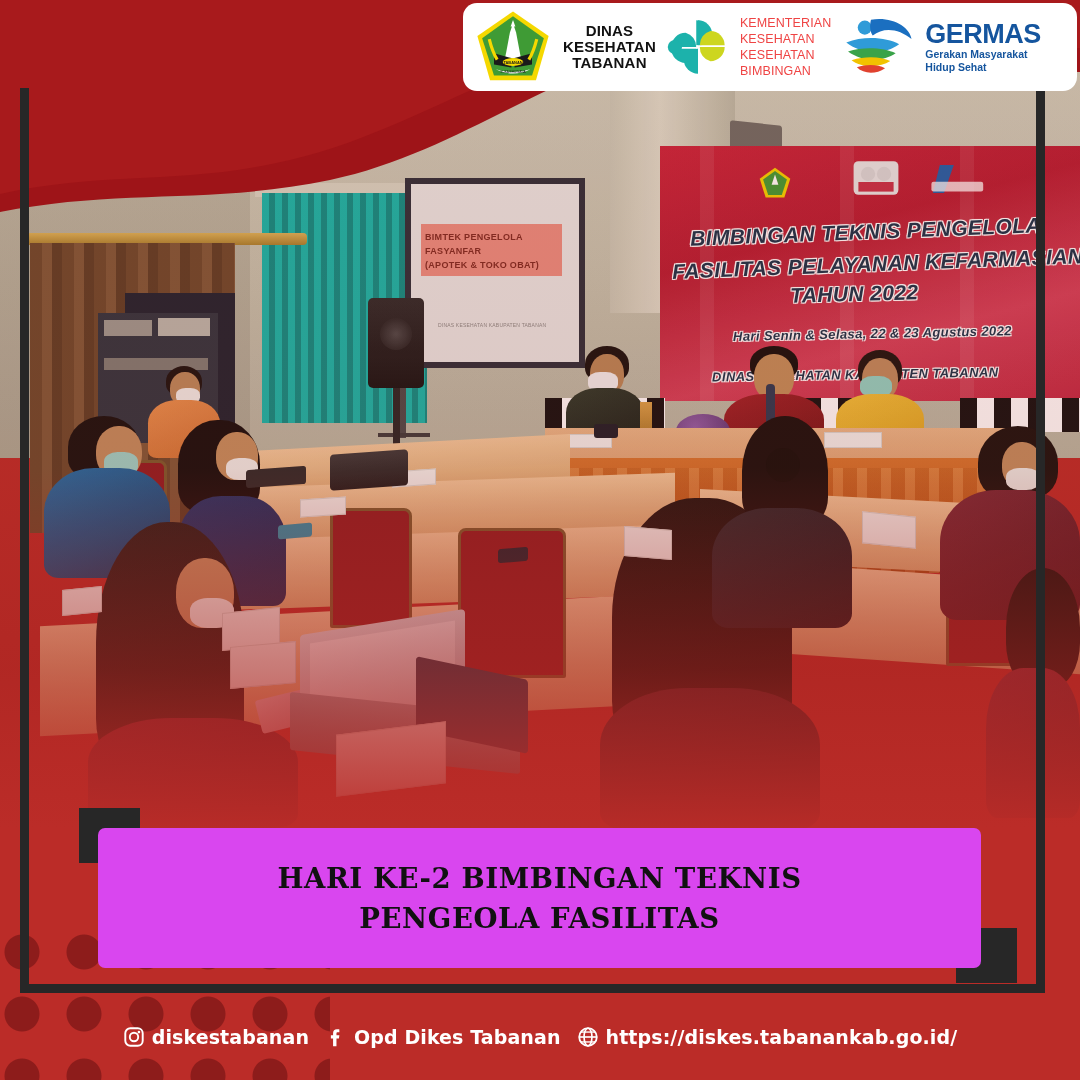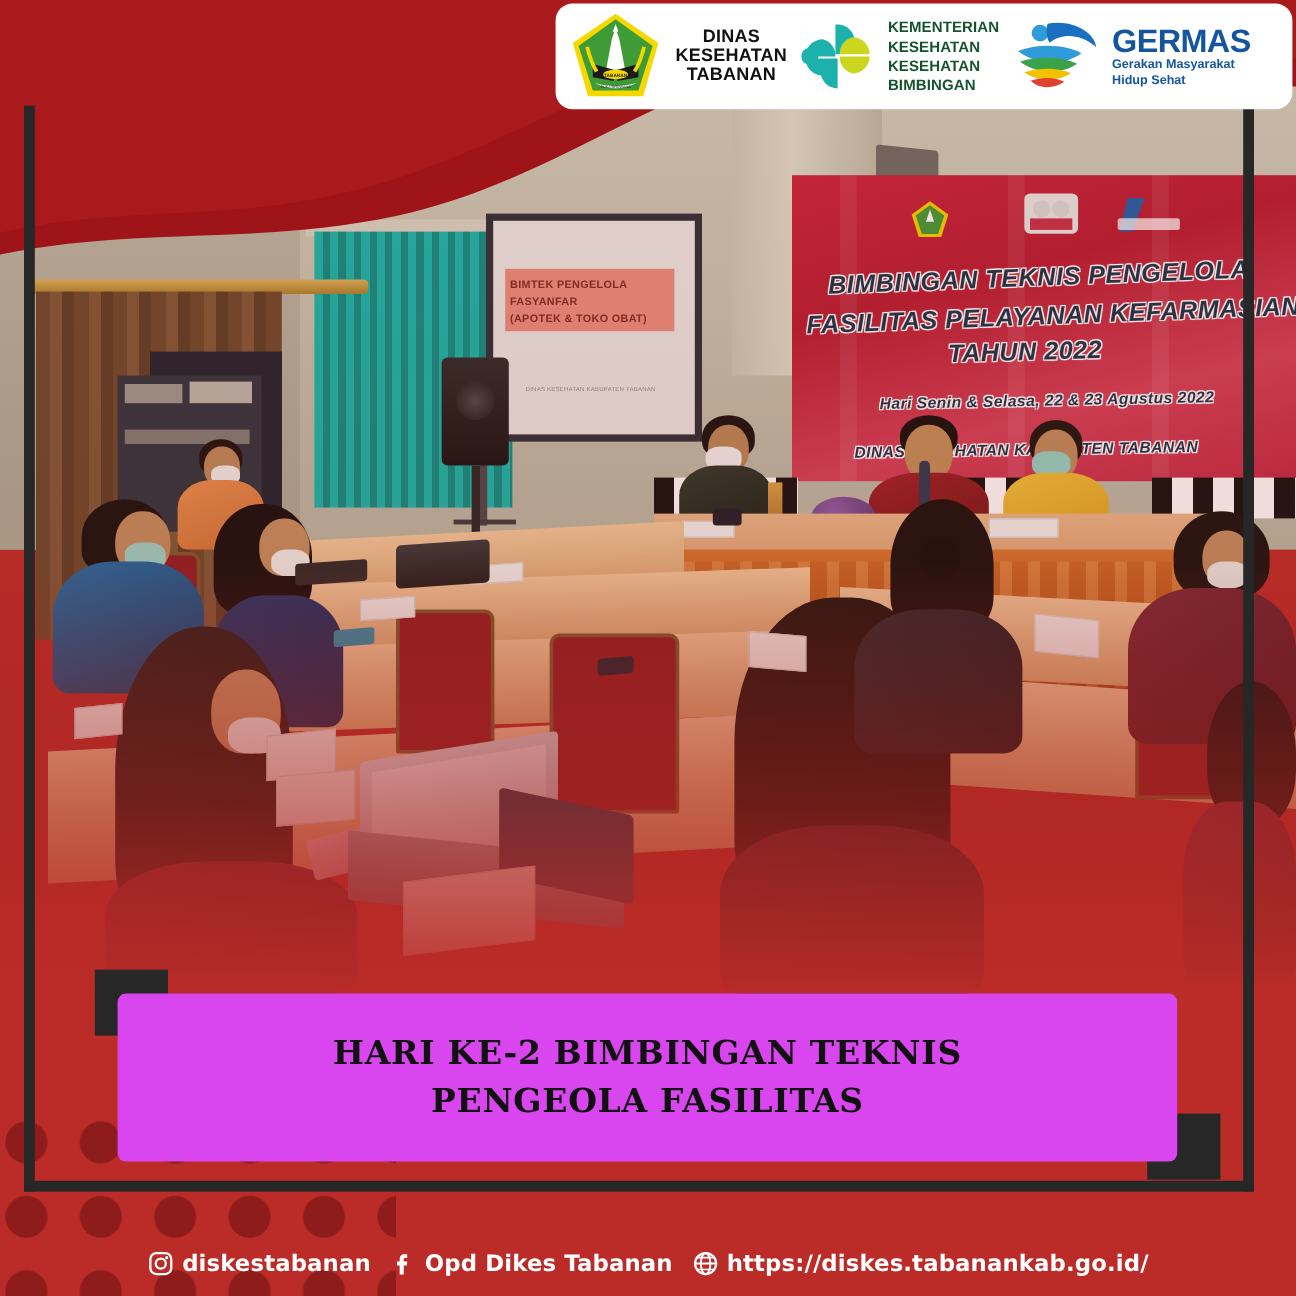--- a/index.html
+++ b/index.html
@@ -105,21 +105,21 @@
 
   
   .header{
     position:absolute;left:463px;top:3px;width:614px;height:88px;
     background:#fff;border-radius:14px;display:flex;align-items:center;
     padding:0 10px;gap:10px;z-index:20;
   }
   .logo-tabanan{width:80px;height:76px;flex:0 0 auto;}
   .hdr-dinas{font-size:15px;font-weight:800;color:#111;line-height:1.06;letter-spacing:.2px;text-align:center;}
   .logo-kemenkes{width:64px;height:64px;flex:0 0 auto;}
-  .hdr-kemenkes{font-size:12.5px;font-weight:700;color:#14532d;line-height:1.28;letter-spacing:.1px;}
+  .hdr-kemenkes{font-size:12.5px;font-weight:400;color:#ef4444;line-height:1.28;letter-spacing:.1px;}
   .logo-germas{width:74px;height:66px;flex:0 0 auto;}
   .germas-word{font-size:27px;font-weight:800;color:#15559e;letter-spacing:-.5px;line-height:1;}
   .germas-sub{font-size:10.5px;font-weight:600;color:#15559e;line-height:1.18;}
 
   
   .frame-v-left{position:absolute;left:20px;top:88px;width:9px;height:905px;background:#272727;z-index:12;}
   .frame-v-right{position:absolute;left:1036px;top:88px;width:9px;height:905px;background:#272727;z-index:12;}
   .frame-h-bottom{position:absolute;left:20px;top:984px;width:1025px;height:9px;background:#272727;z-index:12;}
 
   
@@ -133,21 +133,21 @@
   }
   .caption-line{
     font-family:"DejaVu Serif", serif;
     font-size:27.5px;font-weight:700;color:#111;letter-spacing:.6px;
     line-height:1.46;white-space:nowrap;text-align:center;
   }
 
   
   .footer{
     position:absolute;left:0;top:1026px;width:1080px;height:54px;z-index:16;
-    display:flex;align-items:center;justify-content:center;gap:16px;
+    display:flex;align-items:flex-start;justify-content:center;gap:16px;
     color:#fff;
   }
   .f-item{display:flex;align-items:center;gap:7px;}
   .f-text{font-family:"DejaVu Sans", sans-serif;font-size:19px;font-weight:700;letter-spacing:.1px;color:#fff;white-space:nowrap;}
   .f-ico{width:22px;height:22px;flex:0 0 auto;}
 </style>
 </head>
 <body>
 
 <div id="poster">

